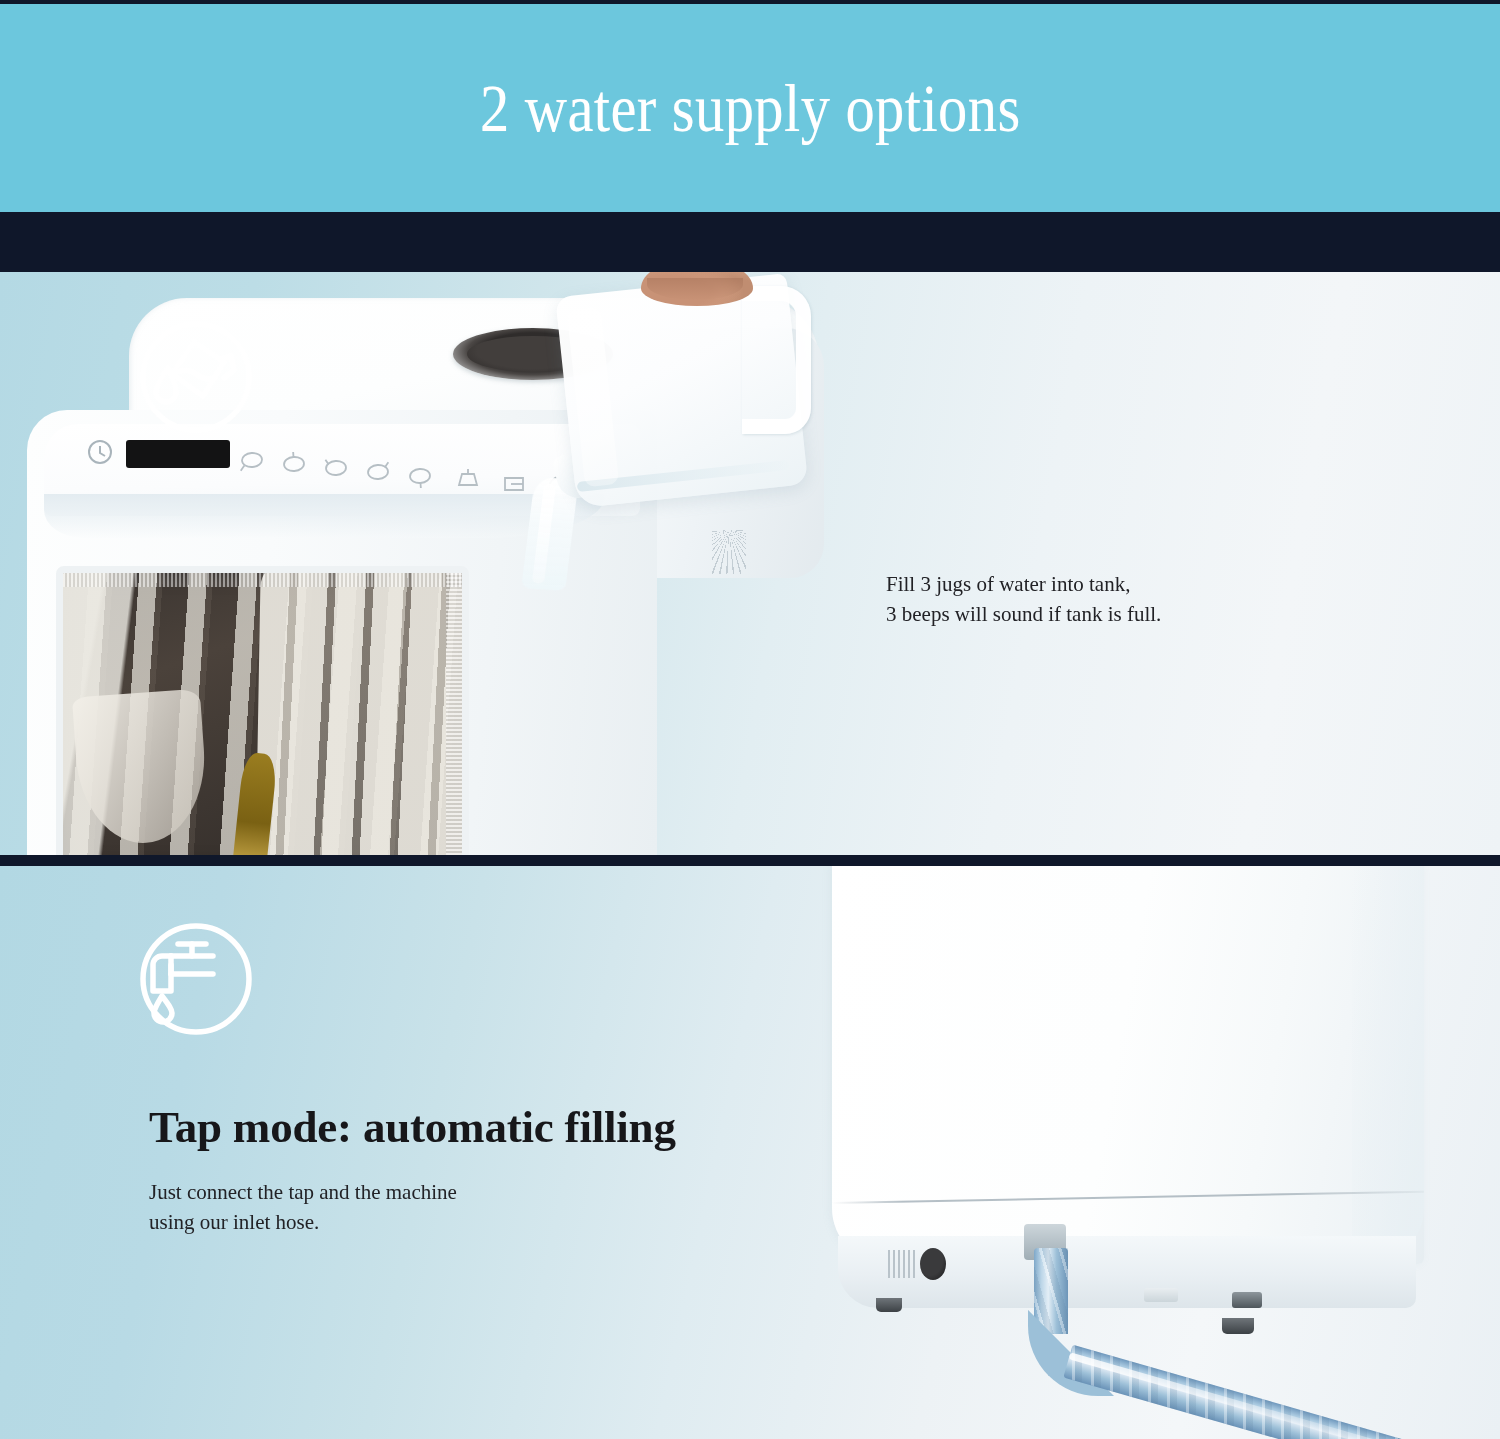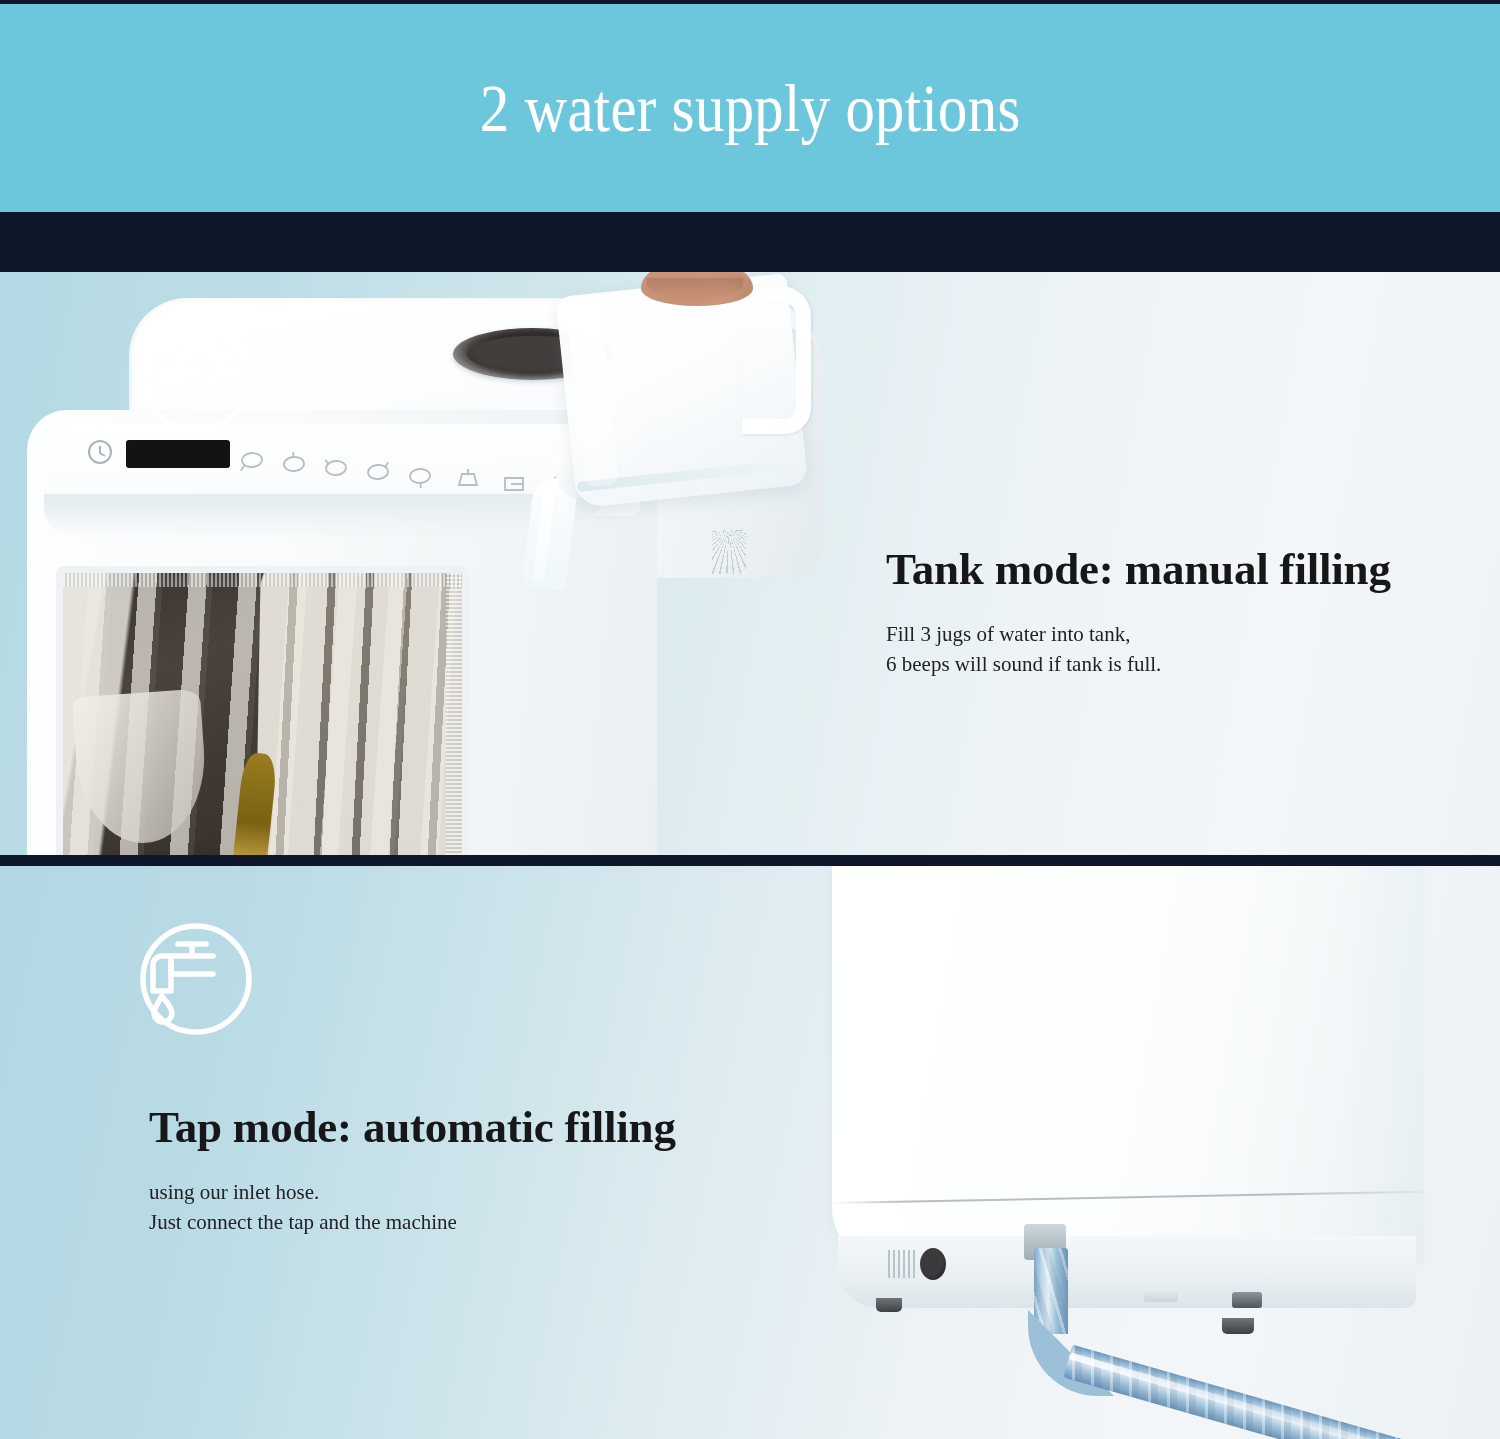--- a/index.html
+++ b/index.html
@@ -526,24 +526,23 @@
       <svg viewBox="0 0 130 130" fill="none" stroke="#ffffff" stroke-width="5.5" stroke-linecap="round" stroke-linejoin="round">
         <circle cx="65" cy="65" r="53"></circle>
         <path d="M63 30 L93 50 L72 84 L41 62 Z"></path>
         <path d="M90 47 L100 44 L103 58 L93 66"></path>
         <path d="M45 60 Q58 56 65 62 Q74 69 84 66"></path>
         <path d="M37 56 C30 66 25 74 25 80 a10 10 0 0 0 20 0 C45 74 42 66 37 56 Z"></path>
       </svg>
     </div>
 
     <div class="txt-block txt-tank">
-      <div class="heading">Tank mode: manual filling</div>
       <div class="body">
         <div class="body-line">Fill 3 jugs of water into tank,</div>
-        <div class="body-line">6 beeps will sound if tank is full.</div>
+        <div class="body-line">3 beeps will sound if tank is full.</div>
       </div>
     </div>
   </div>
 
   <div class="panel panel-tap">
 
     <div class="photo-tap">
       <div class="ap-body"></div>
       <div class="ap-corner"></div>
       <div class="ap-seam"></div>
@@ -576,19 +575,19 @@
         <path d="M40 42 h-9 a9 9 0 0 0 -9 9 v26 h18 v-26"></path>
         <path d="M40 60 h42"></path>
         <path d="M40 42 v18"></path>
         <path d="M31 82 C26 90 23 95 23 99 a9 9 0 0 0 18 0 C41 95 37 90 31 82 Z"></path>
       </svg>
     </div>
 
     <div class="txt-block txt-tap">
       <div class="heading">Tap mode: automatic filling</div>
       <div class="body">
+        <div class="body-line">Just connect the tap and the machine</div>
         <div class="body-line">using our inlet hose.</div>
-        <div class="body-line">Just connect the tap and the machine</div>
       </div>
     </div>
   </div>
 
 </div>
 
 </body></html>

